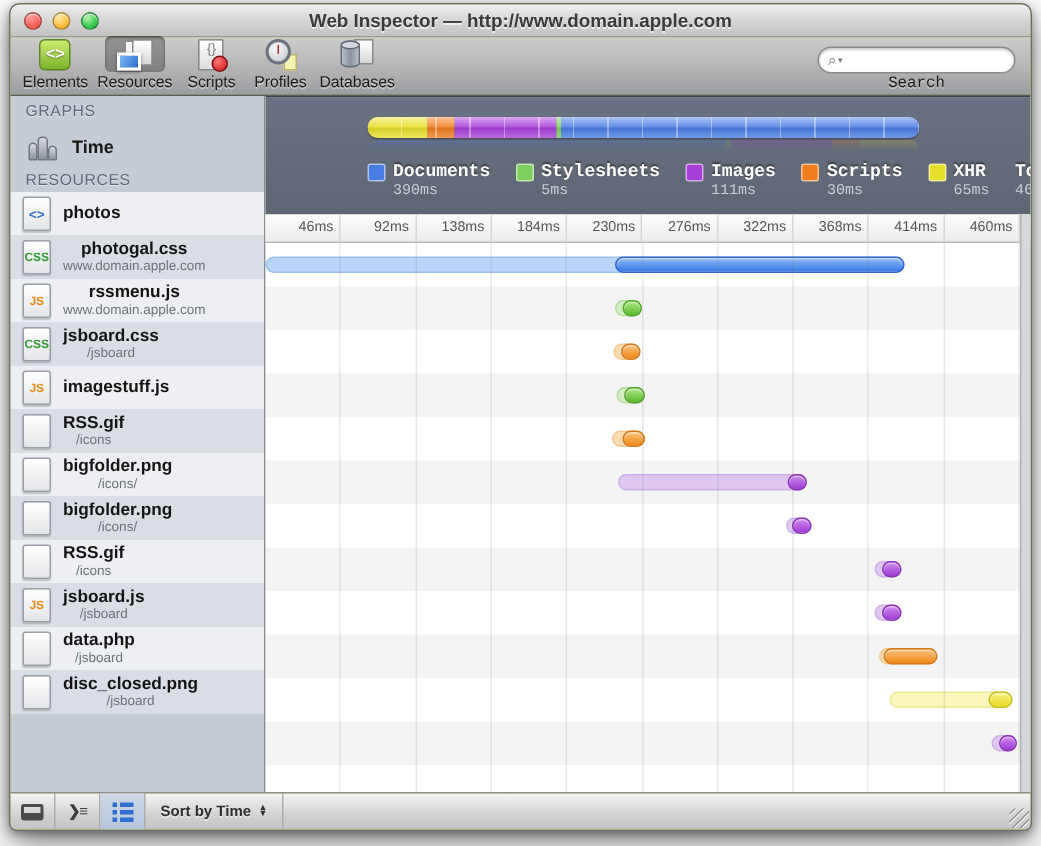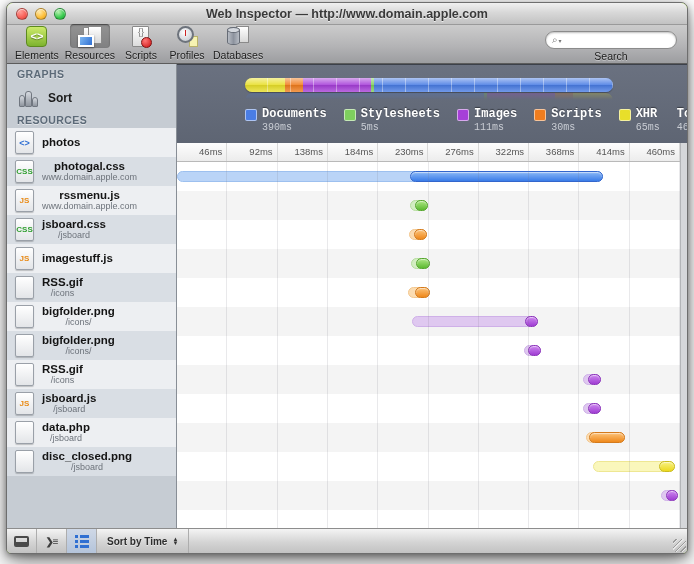--- a/index.html
+++ b/index.html
@@ -63,28 +63,28 @@
   .ic-databases .doc { position:absolute; right:0; top:0; width:13px; height:17px; background:linear-gradient(#fff,#d8d8d8); border:1px solid #8a8a8a; }
   .ic-databases .cyl { position:absolute; left:0; top:1px; width:13px; height:18px; background:linear-gradient(90deg,#b7bcc4,#8d939e 50%,#b7bcc4); border:1px solid #666c76; border-radius:6px/3px; }
   .ic-databases .cyl:before { content:""; position:absolute; left:-1px; top:-1px; width:11px; height:4px; border-radius:50%; background:#d4d8de; border:1px solid #666c76; }
 
   .search-area { position:absolute; right:10px; top:6px; display:flex; flex-direction:column; align-items:center; }
   .search-field { width:132px; height:18px; border-radius:9px; background:#fff; border:1px solid #8b8b8b;
      box-shadow:inset 0 1px 2px rgba(0,0,0,.25); display:flex; align-items:center; padding:0 6px; }
   .search-field .mag { font-size:10px; color:#777; }
   .search-field .arrow { font-size:6px; color:#777; margin-left:1px; }
   .search-field input { border:none; outline:none; flex:1; font-size:11px; background:transparent; min-width:0; }
-  .search-caption { font-size:10.5px; color:#1c1c1c; text-shadow:0 1px 0 rgba(255,255,255,.4); margin-top:1px; }
+  .search-caption { font-size:10.5px; color:#1c1c1c; text-shadow:0 1px 0 rgba(255,255,255,.4); margin-top:1px;font-family:Liberation Mono, monospace; }
 
   
   .content { flex:1; display:flex; min-height:0; }
 
   .sidebar { width:170px; flex:0 0 170px; background:#c6ccd3; border-right:1px solid #808archive8a; border-right:1px solid #888e96; display:flex; flex-direction:column; }
   .side-header { height:20px; flex:0 0 20px; display:flex; align-items:center; padding-left:10px;
-     font-size:10.5px; font-weight:bold; color:#5c6a78; letter-spacing:.4px; text-shadow:0 1px 0 rgba(255,255,255,.5); }
+     font-size:10.5px; font-weight:normal; color:#5c6a78; letter-spacing:.4px; text-shadow:0 1px 0 rgba(255,255,255,.5); }
   .side-header.resources { flex:0 0 16px; height:16px; }
   .graph-item { height:28px; flex:0 0 28px; display:flex; align-items:center; padding-left:12px; gap:9px;
      font-size:12px; font-weight:bold; color:#1a1a1a; }
   .graph-item.selected {
      background:linear-gradient(#79a4dd,#5487cd 50%,#2f64b4);
      border-top:1px solid #4b7bc0; border-bottom:1px solid #2a5aa5;
      color:#fff; text-shadow:0 -1px 0 rgba(0,0,0,.35); }
   .graph-gap { flex:0 0 6px; }
 
   .clock-face { width:20px; height:20px; border-radius:50%; background:radial-gradient(circle at 40% 35%, #ffffff, #e8eaee 65%, #b9bec6);
@@ -260,21 +260,21 @@
     <div class="sidebar">
       <div class="side-header">GRAPHS</div>
       <div id="graph-items">
           <div class="graph-gap"></div>
           <div class="graph-item">
             <div class="size-ic">
               <i class="b1"></i>
               <i class="b2"></i>
               <i class="b3"></i>
             </div>
-            <span>Sort</span>
+            <span>Time</span>
           </div>
         </div>
       <div class="side-header resources">RESOURCES</div>
       <div class="res-list" id="res-list">
           <div class="res-row">
             <div class="doc-icon html">&lt;&gt;</div>
             <div class="res-texts">
               <div class="res-name">photos</div>
             </div>
           </div>

